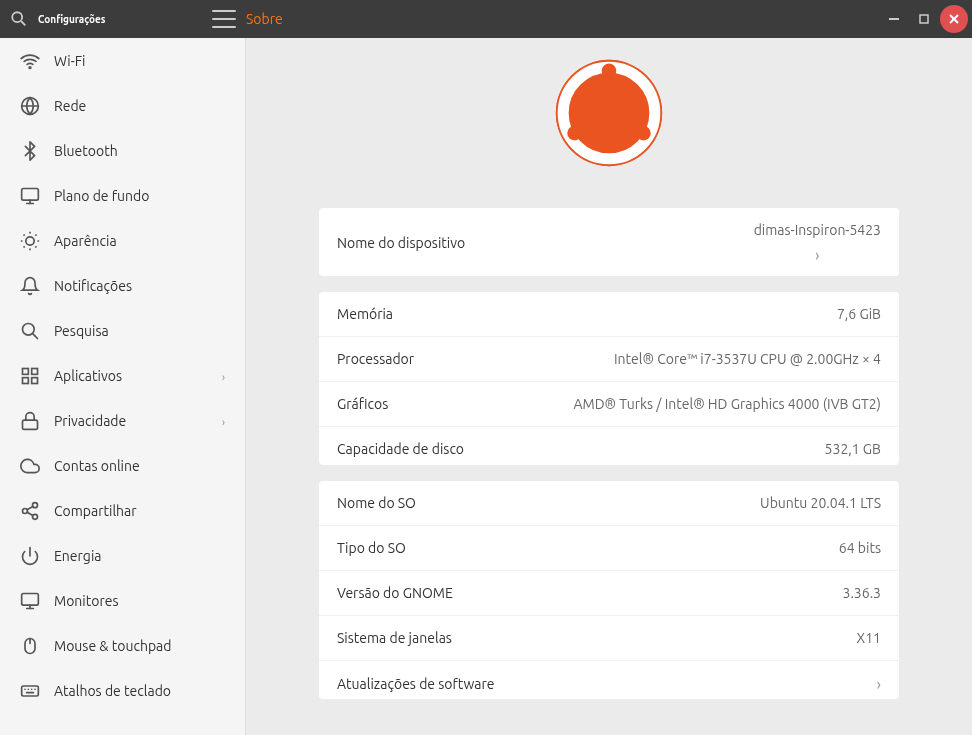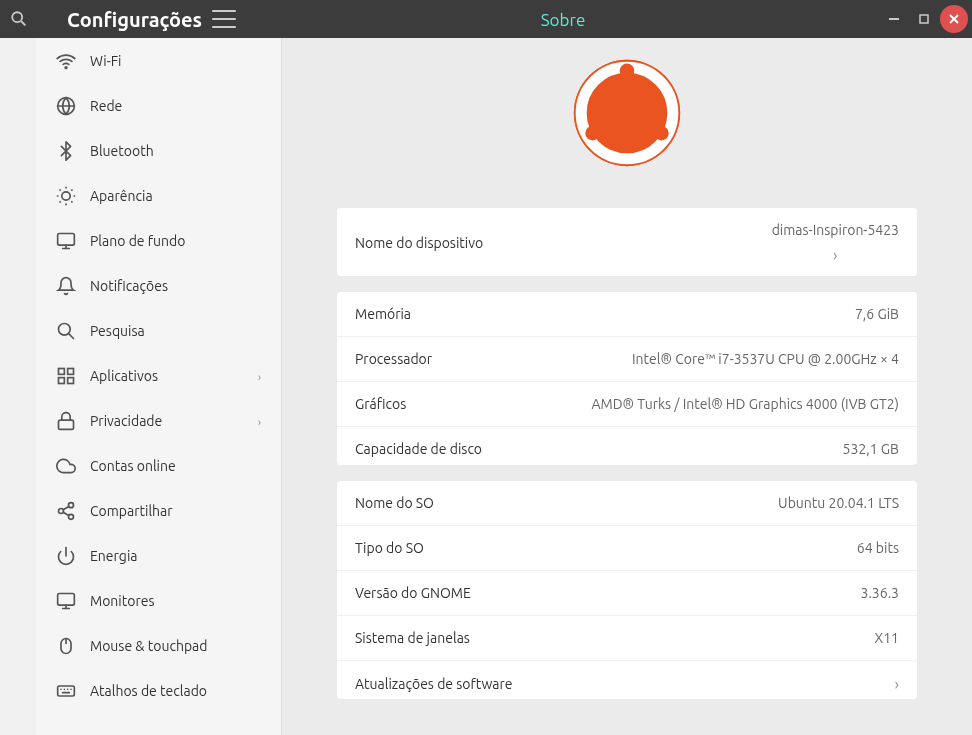--- a/index.html
+++ b/index.html
@@ -18,48 +18,47 @@
       display: flex;
       align-items: center;
       width: 246px;
       padding: 0 10px;
       gap: 10px;
     }
     .titlebar-search-icon {
       width: 18px; height: 18px; color: #ccc;
     }
     .titlebar-title-left {
-      font-size: 20px; font-weight: 600; color: white; flex:1; text-align: right;
+      font-size: 10px; font-weight: 600; color: white; flex:1; text-align: left;
     }
     .titlebar-menu-icon {
       width: 24px; height: 18px; display: flex; flex-direction: column; justify-content: space-between; cursor: pointer;
     }
     .titlebar-menu-icon span { display: block; height: 2px; background: #ccc; border-radius: 1px; }
     .titlebar-center {
       flex: 1;
-      text-align: center;
-      font-size: 17px;
-      color: #5eead4;
+      text-align: left;
+      font-size: 14px;
+      color: #f97316;
     }
     .titlebar-controls {
       display: flex; align-items: center; gap: 2px; padding-right: 4px;
     }
     .titlebar-btn {
       width: 28px; height: 28px; border-radius: 50%; border: none; cursor: pointer; display: flex; align-items: center; justify-content: center; font-size: 12px; color: white;
     }
     .titlebar-btn-minimize { background: transparent; }
     .titlebar-btn-maximize { background: transparent; }
     .titlebar-btn-close { background: #e05050; }
 
     
     .main-layout {
       display: flex;
       flex: 1;
       overflow: hidden;
-      padding-left: 36px;
     }
 
     
     .sidebar {
       width: 246px;
       background: #f5f5f5;
       border-right: 1px solid #ddd;
       overflow-y: auto;
       flex-shrink: 0;
     }
@@ -192,37 +191,37 @@
       <div class="sidebar-item-icon">
         <svg width="20" height="20" viewBox="0 0 24 24" fill="none" stroke="#555" stroke-width="2" stroke-linecap="round" stroke-linejoin="round">
           <polyline points="6.5 6.5 17.5 17.5 12 23 12 1 17.5 6.5 6.5 17.5"></polyline>
         </svg>
       </div>
       <span class="sidebar-item-label">Bluetooth</span>
     </div>
 
     <div class="sidebar-item">
       <div class="sidebar-item-icon">
+        <svg width="20" height="20" viewBox="0 0 24 24" fill="none" stroke="#555" stroke-width="2" stroke-linecap="round">
+          <rect x="2" y="3" width="20" height="14" rx="2"></rect>
+          <line x1="8" y1="21" x2="16" y2="21"></line>
+          <line x1="12" y1="17" x2="12" y2="21"></line>
+        </svg>
+      </div>
+      <span class="sidebar-item-label">Plano de fundo</span>
+    </div>
+
+    <div class="sidebar-item">
+      <div class="sidebar-item-icon">
         <svg width="20" height="20" viewBox="0 0 24 24" fill="none" stroke="#555" stroke-width="2">
           <circle cx="12" cy="12" r="5"></circle>
           <path d="M12 1v2M12 21v2M4.22 4.22l1.42 1.42M18.36 18.36l1.42 1.42M1 12h2M21 12h2M4.22 19.78l1.42-1.42M18.36 5.64l1.42-1.42"></path>
         </svg>
       </div>
       <span class="sidebar-item-label">Aparência</span>
-    </div>
-
-    <div class="sidebar-item">
-      <div class="sidebar-item-icon">
-        <svg width="20" height="20" viewBox="0 0 24 24" fill="none" stroke="#555" stroke-width="2" stroke-linecap="round">
-          <rect x="2" y="3" width="20" height="14" rx="2"></rect>
-          <line x1="8" y1="21" x2="16" y2="21"></line>
-          <line x1="12" y1="17" x2="12" y2="21"></line>
-        </svg>
-      </div>
-      <span class="sidebar-item-label">Plano de fundo</span>
     </div>
 
     <div class="sidebar-item">
       <div class="sidebar-item-icon">
         <svg width="20" height="20" viewBox="0 0 24 24" fill="none" stroke="#555" stroke-width="2" stroke-linecap="round">
           <path d="M18 8A6 6 0 0 0 6 8c0 7-3 9-3 9h18s-3-2-3-9"></path>
           <path d="M13.73 21a2 2 0 0 1-3.46 0"></path>
         </svg>
       </div>
       <span class="sidebar-item-label">Notificações</span>

